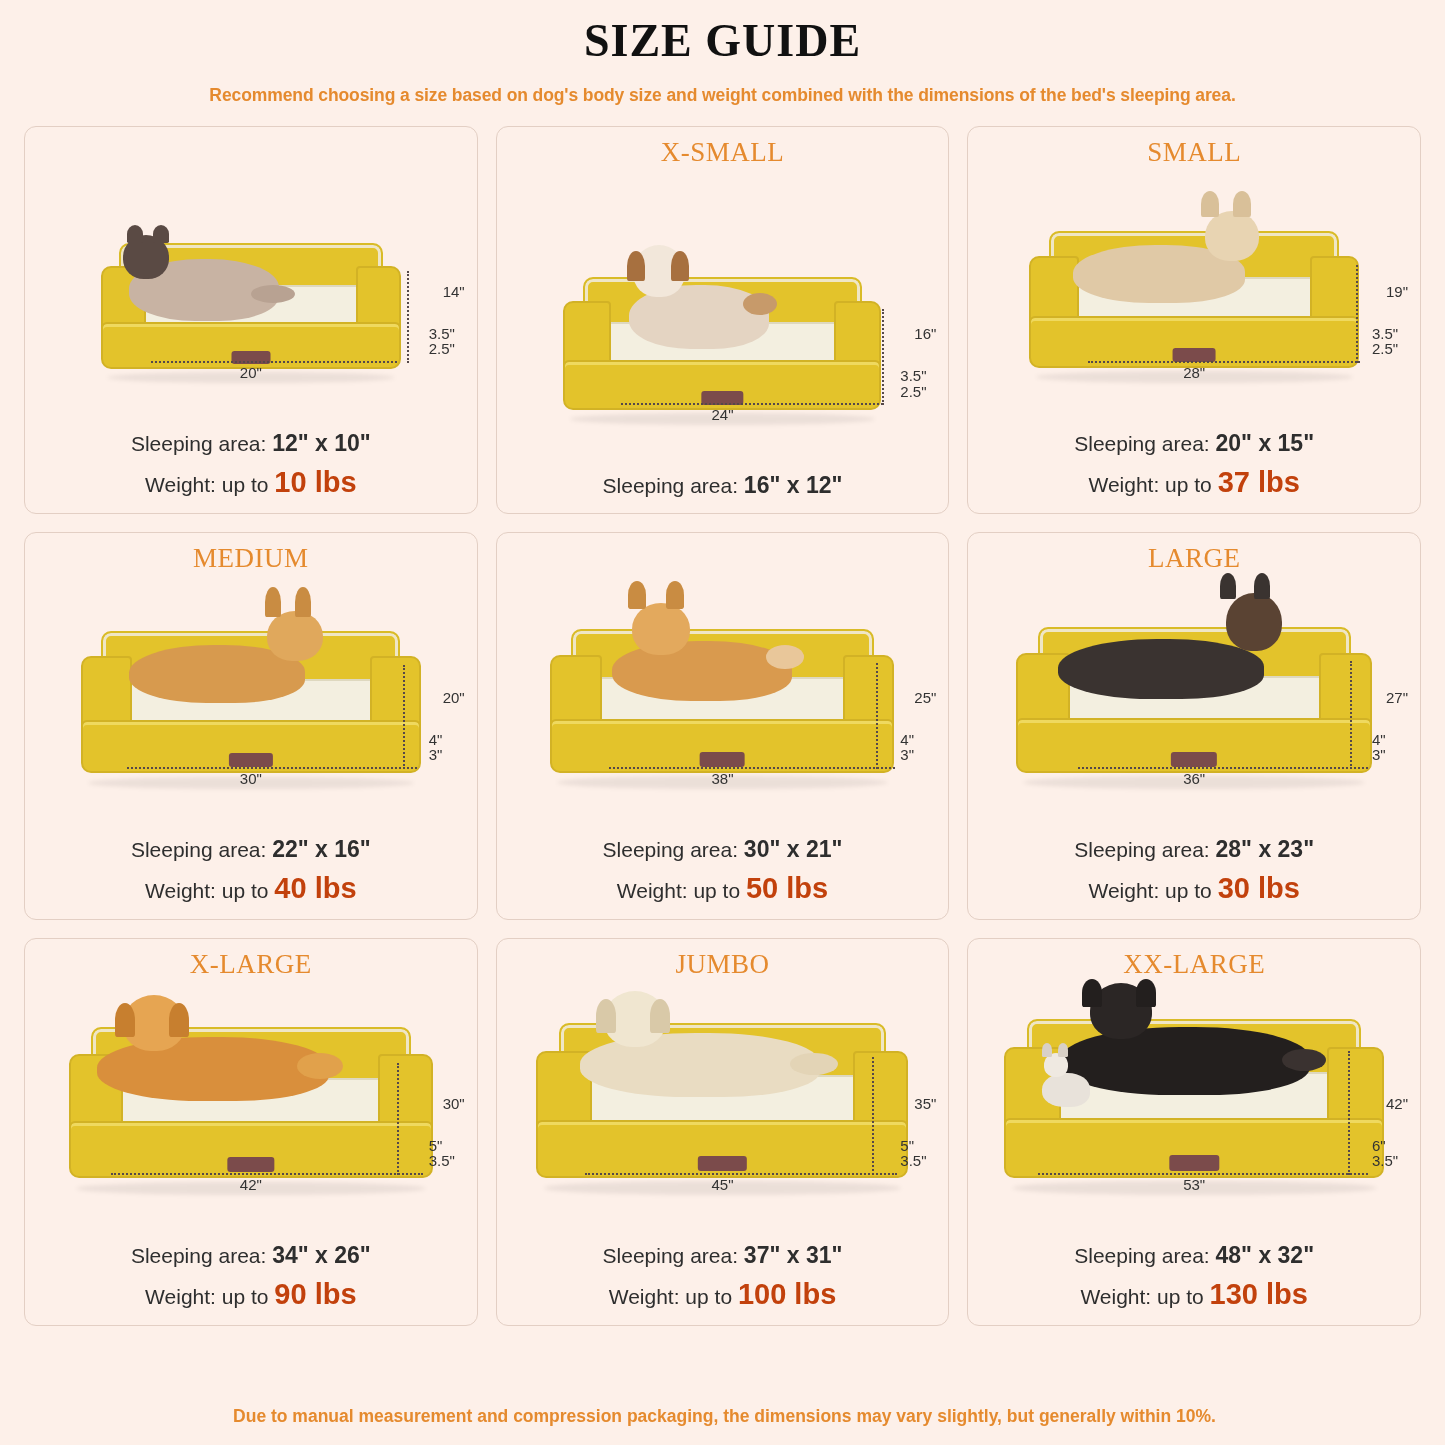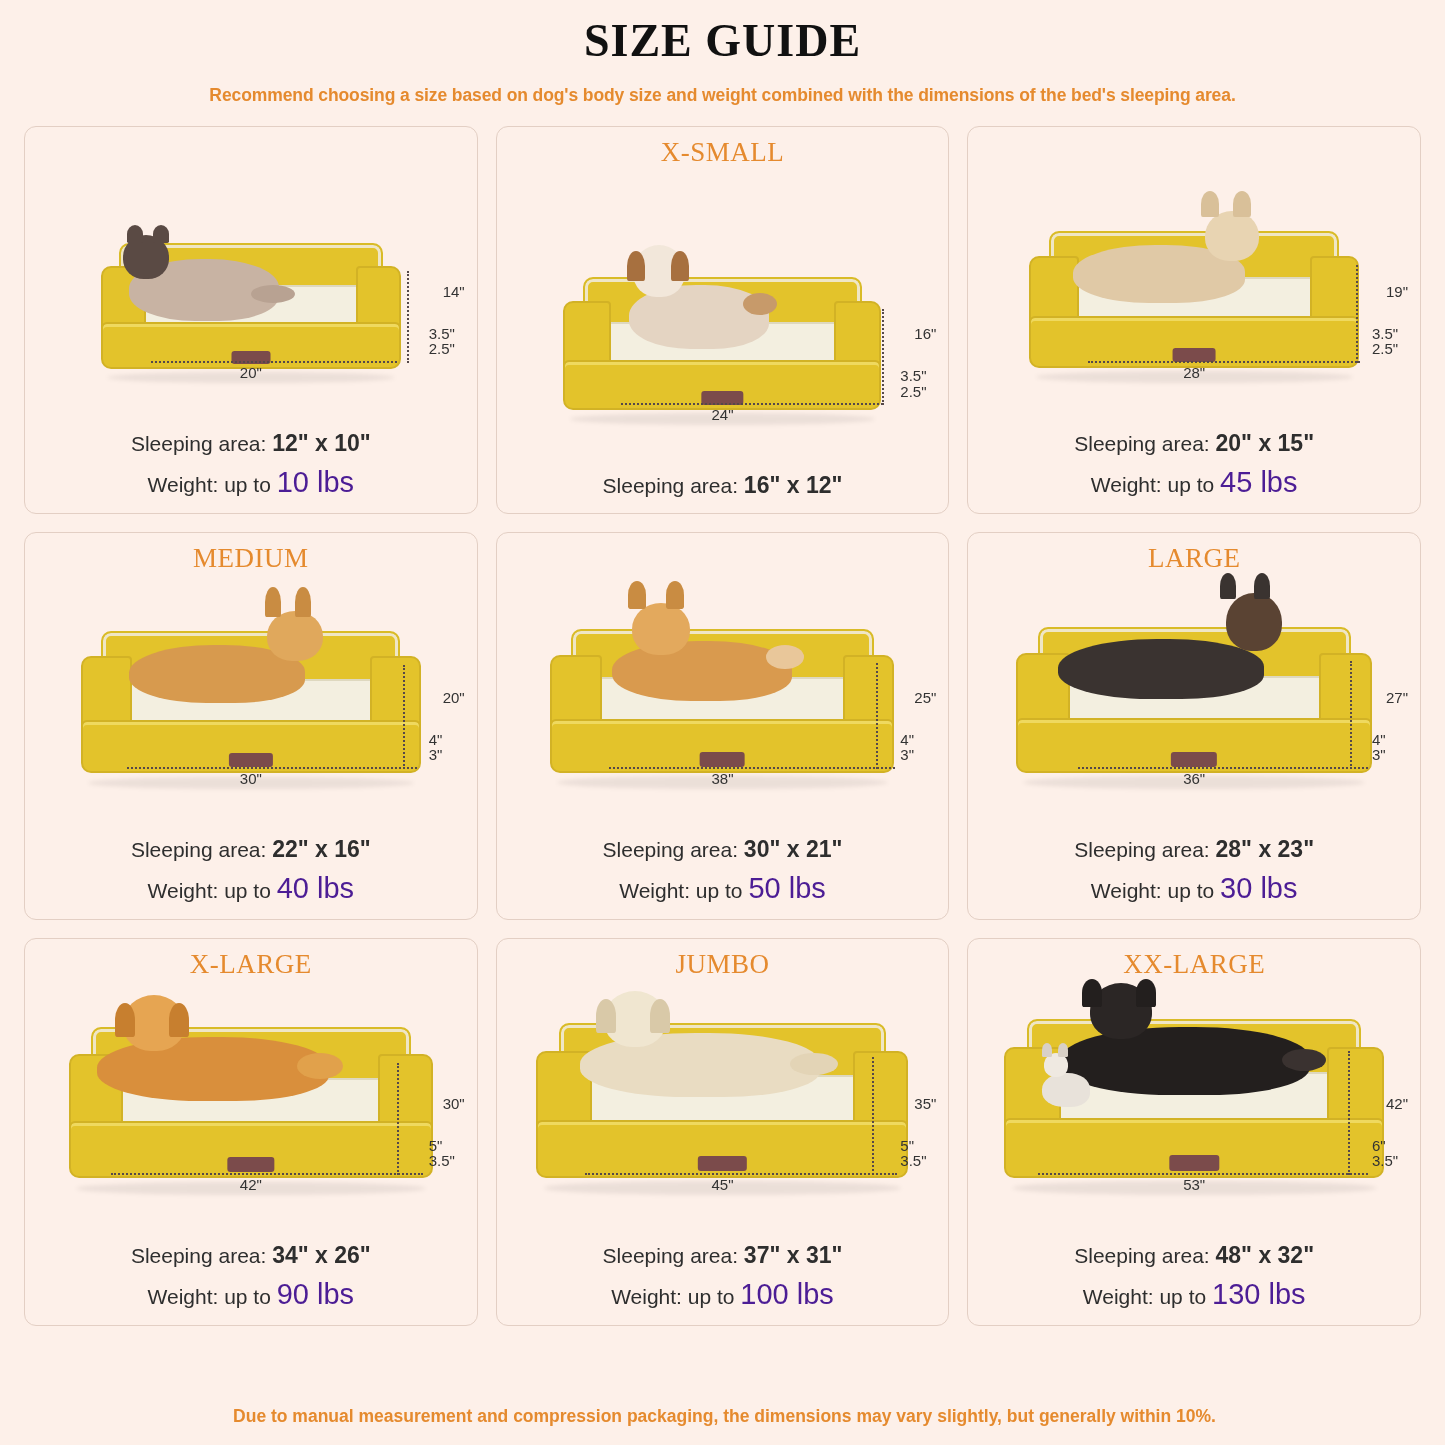--- a/index.html
+++ b/index.html
@@ -188,21 +188,21 @@
     border-left: 2px dotted #55484a;
   }
   .specs {
     text-align: center;
     font-size: 21px;
     color: #2e2e2e;
     padding-bottom: 4px;
   }
   .specs .line { white-space: nowrap; line-height: 1.45; }
   .specs .val { font-weight: bold; font-size: 23px; }
-  .specs .lbs { color: #4c1d95; font-weight: normal; font-size: 29px; }
+  .specs .lbs { color: #c2410c; font-weight: bold; font-size: 29px; }
   .footer {
     position: absolute;
     left: 4px; right: 0;
     bottom: 18px;
     text-align: center;
     color: #e58a2e;
     font-weight: bold;
     font-size: 17.5px;
   }
 </style>
@@ -282,20 +282,23 @@
         <div class="dim-width">24"</div>
       </div>
       <div class="specs">
         <div class="line">
           <span>Sleeping area: </span><span class="val">16" x 12"</span>
         </div>
       </div>
     </div>
 
     <div class="card">
+      <div class="card-title">
+        <span>SMALL</span>
+      </div>
       <div class="illus">
         <div class="bed" style="width:330px;height:152px;">
           <div class="back"></div>
           <div class="mattress"></div>
           <div class="armL"></div>
           <div class="armR"></div>
           <div class="front"></div>
           <div class="tag"></div>
           <div class="shadow"></div>
           <div class="animal" style="left:44px;top:14px;width:172px;height:58px;background:#e0c9a6;">
@@ -311,21 +314,21 @@
           <span class="d2">3.5"</span>
           <span class="d3">2.5"</span>
         </div>
         <div class="dim-width">28"</div>
       </div>
       <div class="specs">
         <div class="line">
           <span>Sleeping area: </span><span class="val">20" x 15"</span>
         </div>
         <div class="line">
-          <span>Weight:  up to </span><span class="lbs">45 lbs</span>
+          <span>Weight:  up to </span><span class="lbs">37 lbs</span>
         </div>
       </div>
     </div>
 
     <div class="card">
       <div class="card-title">
         <span>MEDIUM</span>
       </div>
       <div class="illus">
         <div class="bed" style="width:340px;height:158px;">

